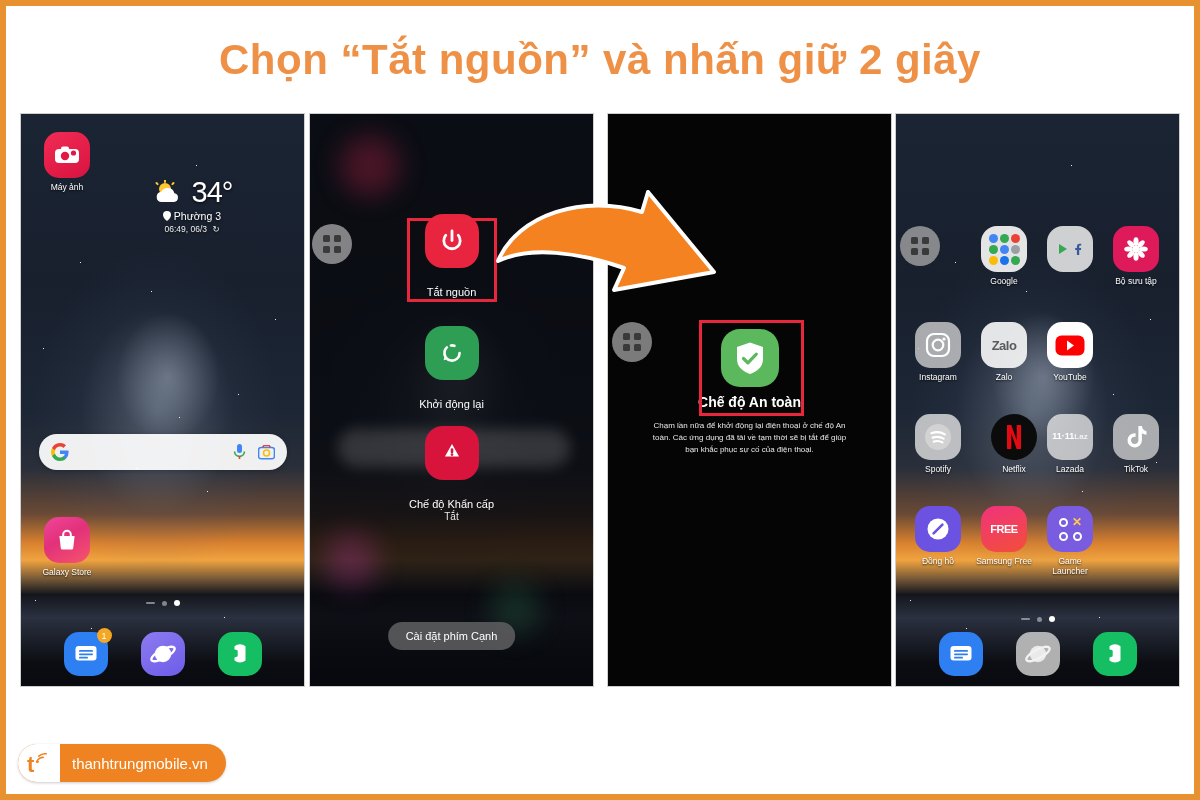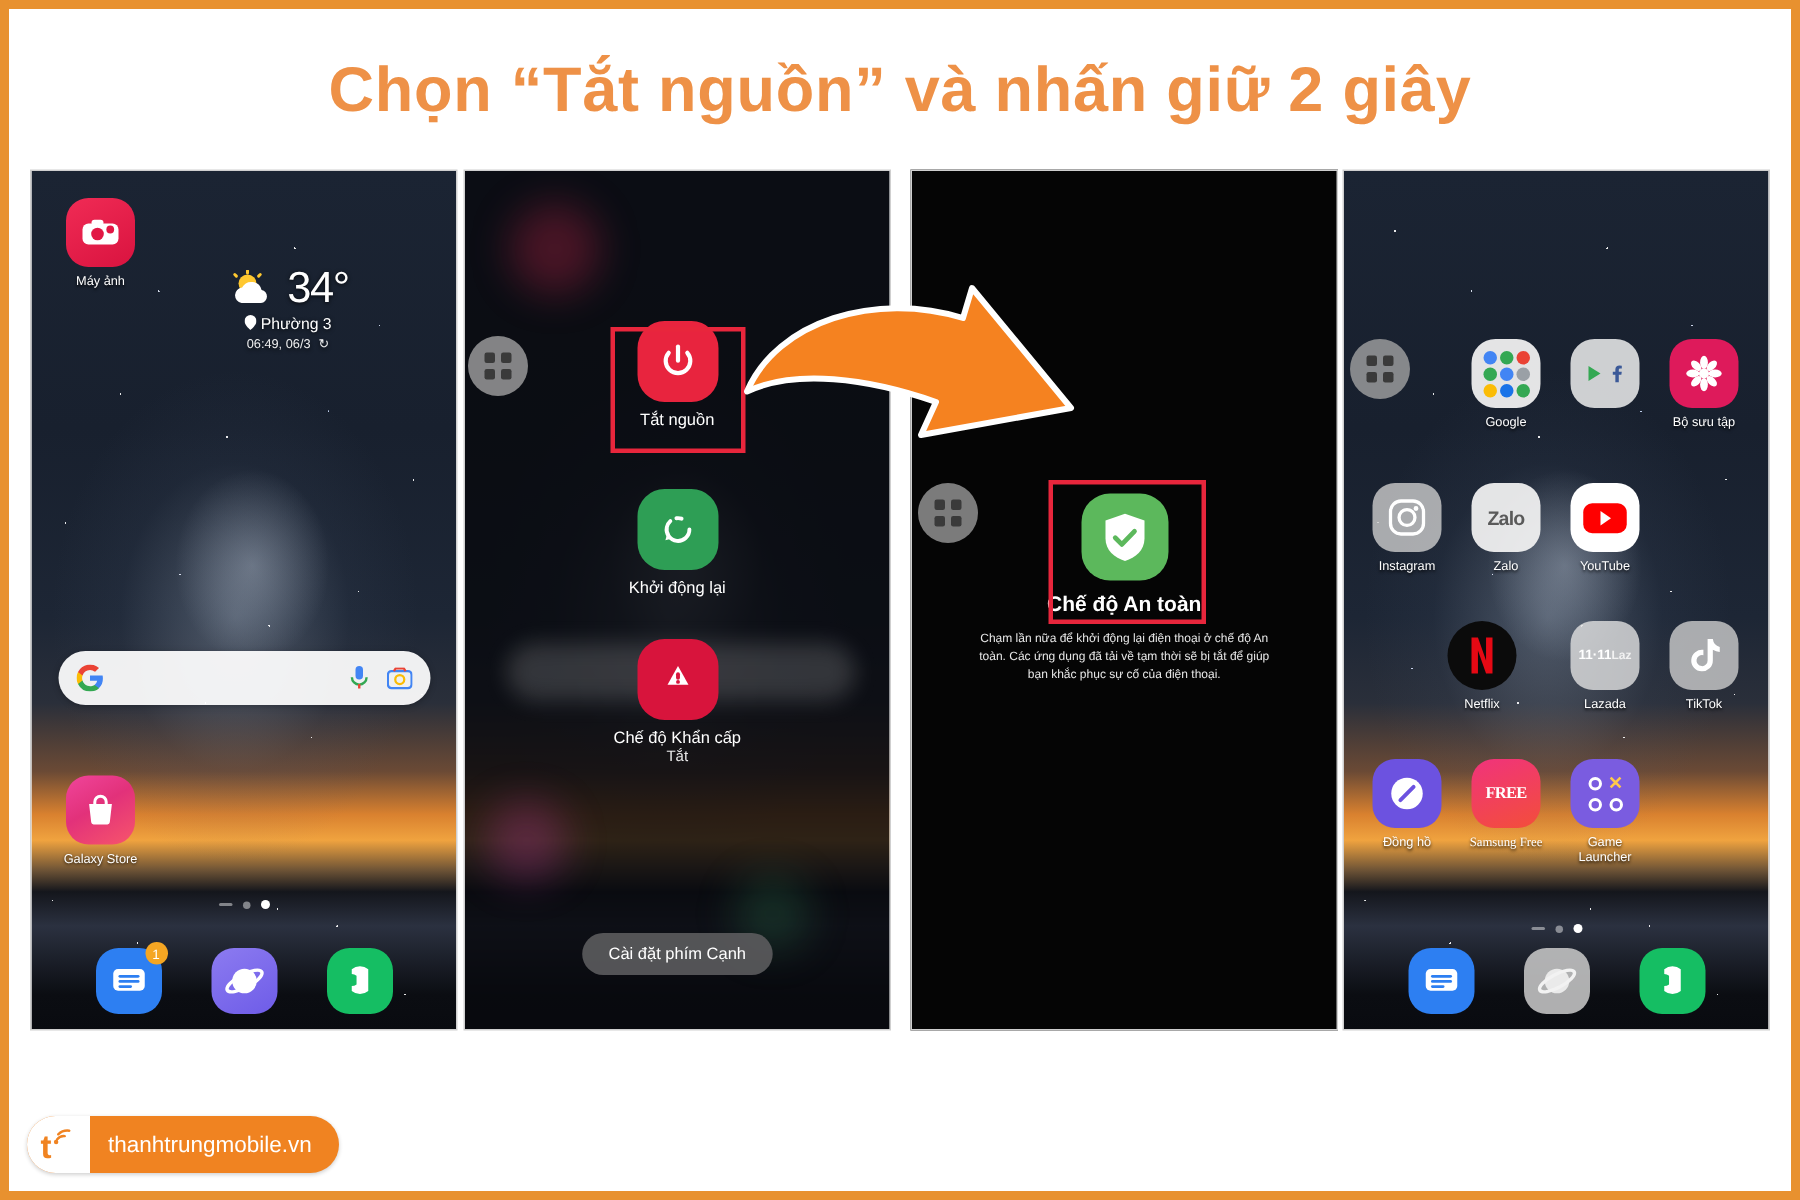--- a/index.html
+++ b/index.html
@@ -105,21 +105,21 @@
   
   .dock { position:absolute; left:0; bottom:10px; width:100%;
           display:flex; justify-content:space-around; padding:0 26px; }
   .dockic { width:44px; height:44px; border-radius:15px;
             display:flex; align-items:center; justify-content:center; position:relative; }
 
   
   .pm { position:absolute; left:0; width:100%; text-align:center; color:#fff; }
   .pmic { width:54px; height:54px; border-radius:18px; margin:0 auto;
           display:flex; align-items:center; justify-content:center; }
-  .pmlbl { font-size:11px; margin-top:6px; }
+  .pmlbl { font-size:11px; margin-top:18px; }
   .pmsub { font-size:10px; opacity:.9; margin-top:1px; }
   .redbox { position:absolute; border:3px solid #E8263C; }
   .edgebtn {
     position:absolute; left:50%; transform:translateX(-50%); bottom:36px;
     background:rgba(90,90,92,.92); color:#fff; font-size:11px;
     padding:8px 18px; border-radius:18px; white-space:nowrap;
   }
 
   
   .sm { position:absolute; left:0; top:215px; width:100%; text-align:center; color:#fff; }
@@ -423,22 +423,35 @@
   <div class="app" style="left:142px; top:208px;">
     <div class="ic" style="background:#fff;">
       <svg width="30" height="21" viewBox="0 0 30 21">
           <rect x="0.5" y="0.5" width="29" height="20" rx="6" fill="#FF0000"></rect>
           <path d="M12 5.6l7 4.9-7 4.9z" fill="#fff"></path>
         </svg>
     </div>
     <div class="lbl">YouTube</div>
   </div>
 
-
-  <div class="app" style="left:60px; top:300px;">
+  <div class="app" style="left:10px; top:300px;">
+    <div class="ic" style="background:rgba(222,222,222,.82);">
+      <svg width="28" height="28" viewBox="0 0 28 28">
+          <circle cx="14" cy="14" r="13" fill="#d2d2d2"></circle>
+          <g stroke="#fff" stroke-width="2.2" fill="none" stroke-linecap="round">
+            <path d="M7.4 10.2c4.4-1.5 9.6-1.1 13.4 1.2"></path>
+            <path d="M8.6 14.6c3.6-1.2 7.9-.9 11 1"></path>
+            <path d="M9.8 18.6c2.9-.9 6.2-.7 8.6.8"></path>
+          </g>
+        </svg>
+    </div>
+    <div class="lbl">Spotify</div>
+  </div>
+
+  <div class="app" style="left:86px; top:300px;">
     <div class="ic" style="background:#0b0b0b; border-radius:50%;">
       <svg width="16" height="26" viewBox="0 0 16 26">
           <path d="M1 1h4.3l5.4 15.3V1H15v24h-4.3L5.3 9.6V25H1z" fill="#E50914"></path>
         </svg>
     </div>
     <div class="lbl">Netflix</div>
   </div>
 
   <div class="app" style="left:142px; top:300px;">
     <div class="ic" style="background:rgba(225,225,225,.80); font-size:9px; flex-direction:row; line-height:1.1;">
@@ -460,21 +473,21 @@
 
   <div class="app" style="left:208px; top:300px;">
     <div class="ic" style="background:rgba(205,205,205,.80);">
       <svg width="22" height="24" viewBox="0 0 22 24">
           <path d="M13.4 1h3.5a6.2 6.2 0 0 0 4.6 5.3v3.4a9.2 9.2 0 0 1-4.6-1.5v7.1a7.2 7.2 0 1 1-6.3-7.1v3.6a3.7 3.7 0 1 0 2.8 3.5z" fill="#fff"></path>
         </svg>
     </div>
     <div class="lbl">TikTok</div>
   </div>
 
-  <div class="app" style="left:76px; top:392px;font-family:Liberation Serif, serif;">
+  <div class="app" style="left:76px; top:392px;">
     <div class="ic" style="background:linear-gradient(160deg,#F0337C,#F34E3A);">
       <span style="color:#fff; font-size:11px; font-weight:bold; letter-spacing:-0.5px;">FREE</span>
     </div>
     <div class="lbl">Samsung Free</div>
   </div>
 
   <div class="app" style="left:142px; top:392px;">
     <div class="ic" style="background:#7A5CE0;">
       <span style="display:grid; grid-template-columns:11px 11px; grid-template-rows:11px 11px; gap:3px; align-items:center; justify-items:center;">
         <i style="width:9px;height:9px;border:2.4px solid #fff;border-radius:50%;display:block;box-sizing:border-box"></i>

